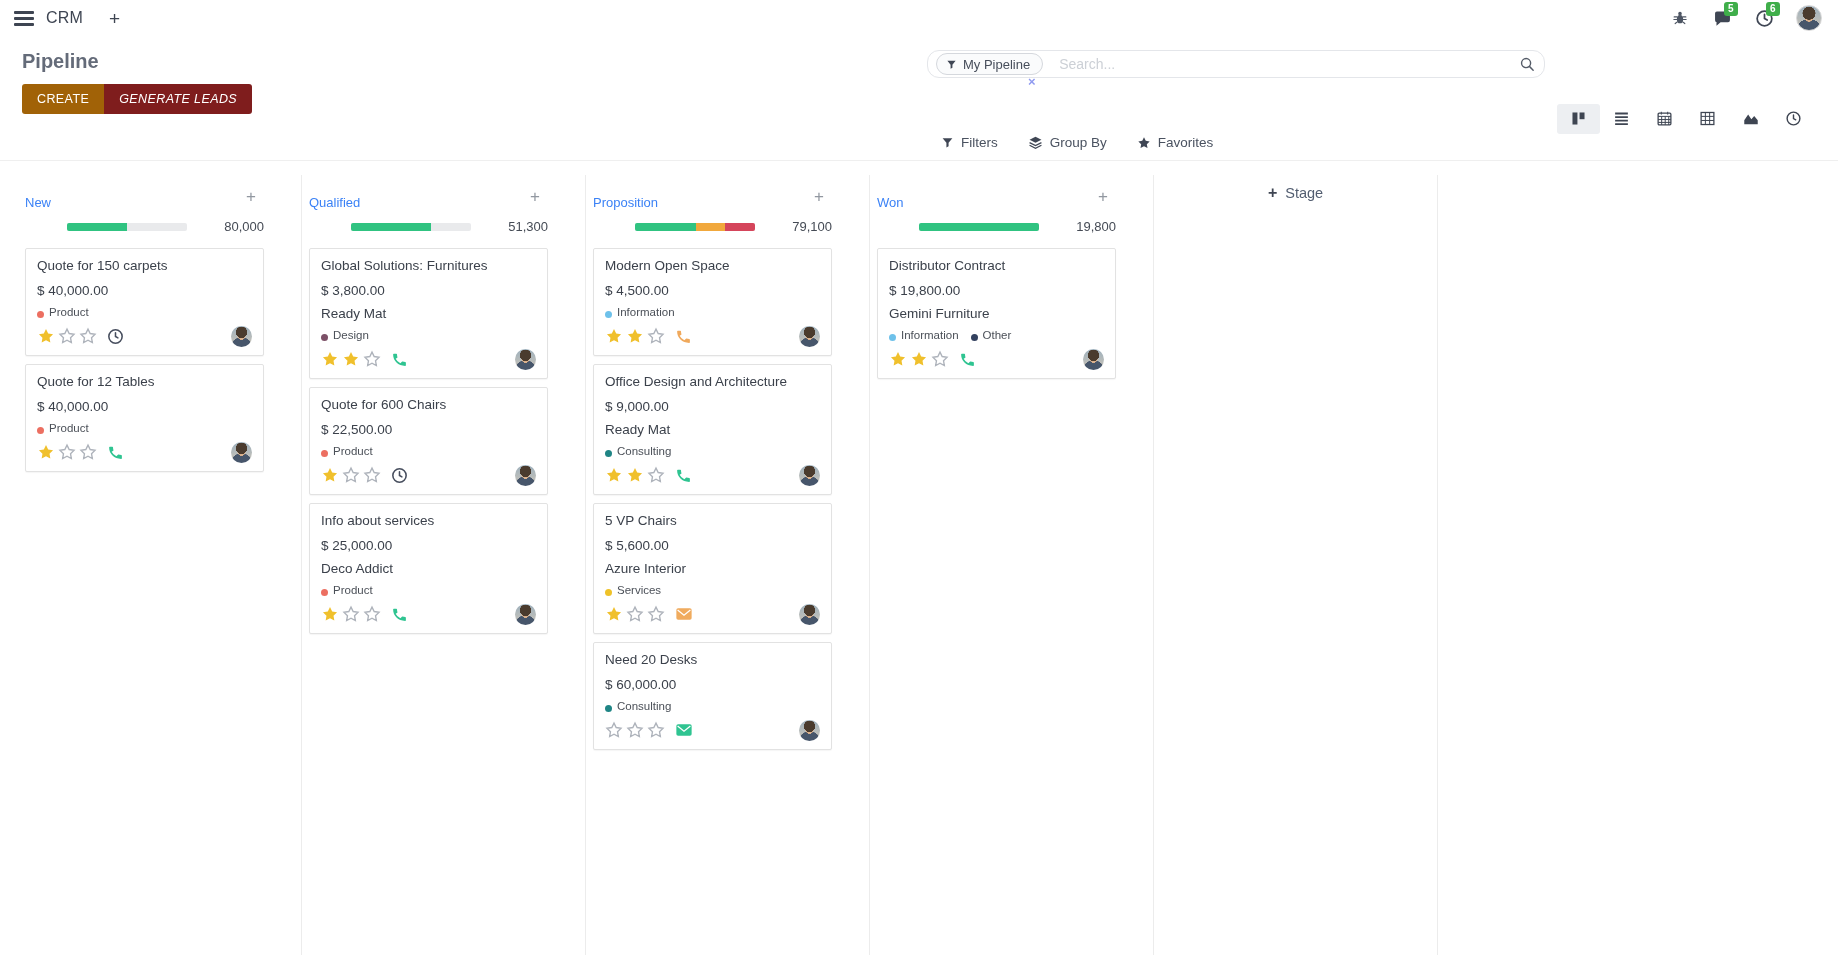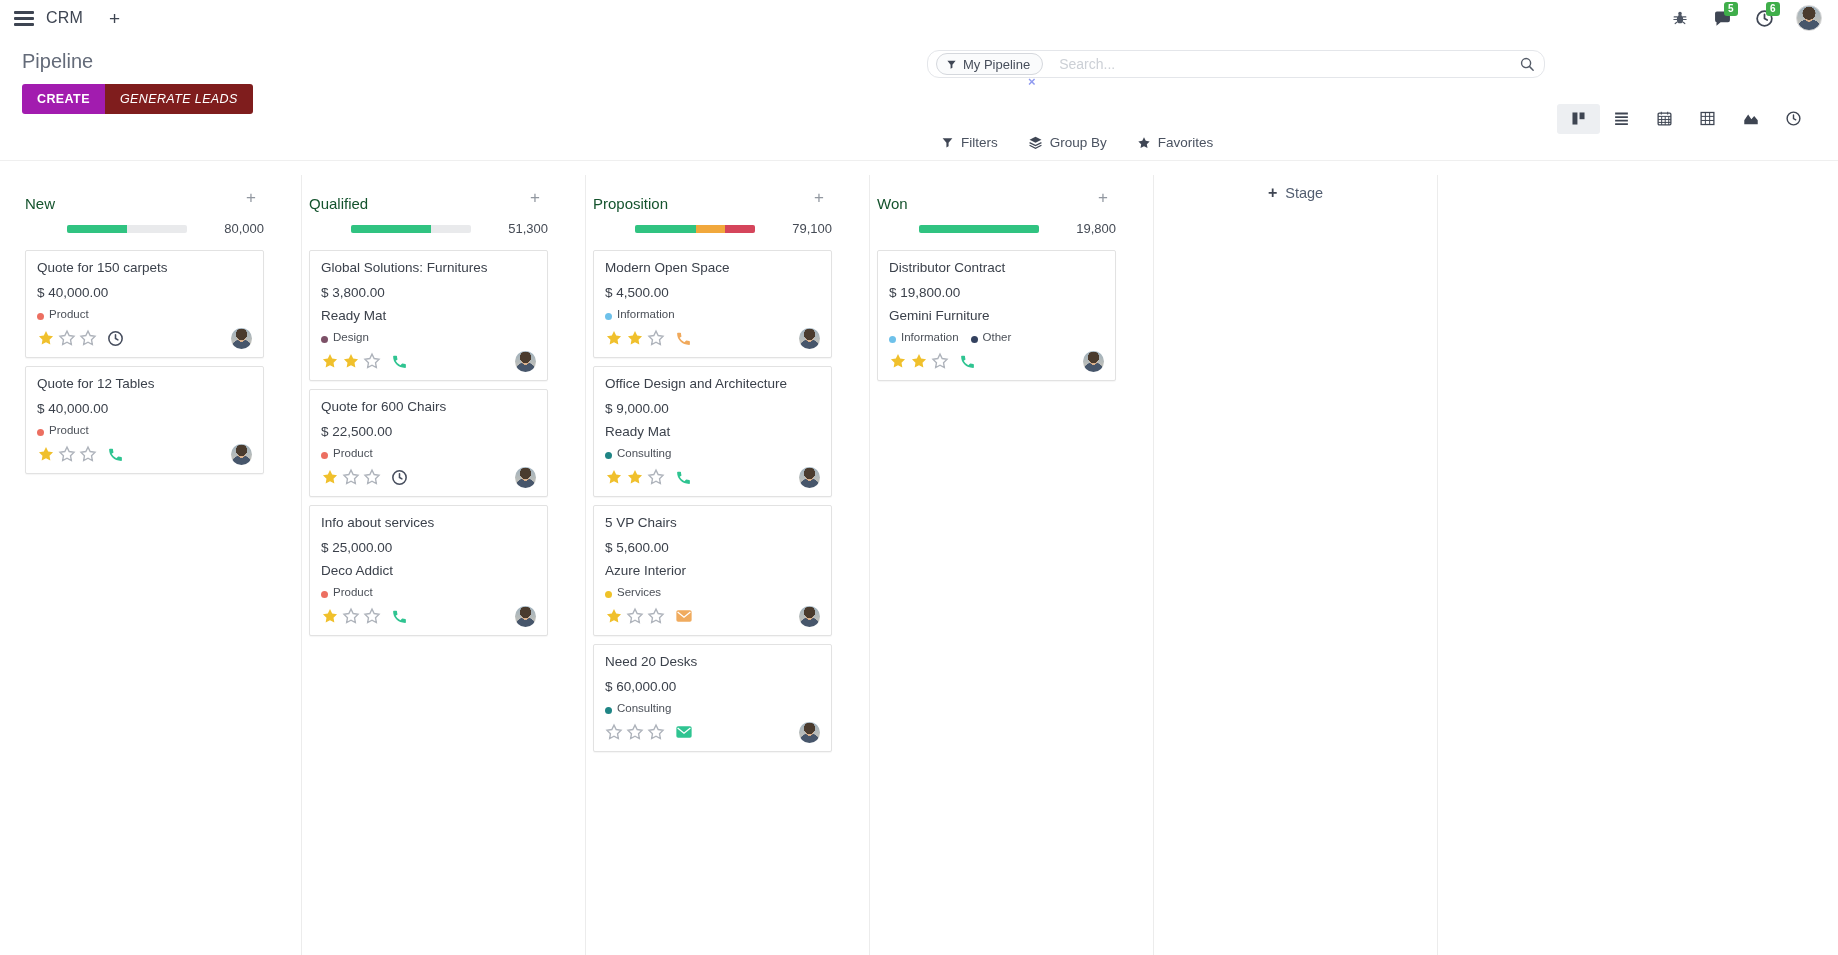--- a/index.html
+++ b/index.html
@@ -21,25 +21,25 @@
   .avatar { width:26px; height:26px; border-radius:50%; border:1px solid #d8d8d8;
             background:
               radial-gradient(circle at 50% 30%, #4a3b2e 0 31%, rgba(0,0,0,0) 32%),
               radial-gradient(circle at 50% 46%, #d9b08c 0 26%, rgba(0,0,0,0) 27%),
               radial-gradient(circle at 50% 108%, #47566b 0 45%, rgba(0,0,0,0) 46%),
               linear-gradient(#9db0bd, #cdc5b8); }
 
   
   .control-panel { display:flex; padding:14px 23px 10px 22px; border-bottom:1px solid #efefef; }
   .cp-left { display:flex; flex-direction:column; }
-  .page-title { font-size:20px; color:#646b79; font-weight:400; }
+  .page-title { font-size:20px; color:#646b79; font-weight:700; }
   .btn-row { display:flex; margin-top:11px; }
   .btn { border:none; color:#fff; font-size:12.5px; letter-spacing:.4px; padding:8px 15px;
          cursor:pointer; font-family:inherit; }
-  .btn-create { background:#a21caf; border-radius:3px 0 0 3px;font-weight:bold; }
+  .btn-create { background:#a16207; border-radius:3px 0 0 3px; }
   .btn-generate { background:#7f1d1d; border-radius:0 3px 3px 0;font-style:italic; }
   .cp-right { margin-left:auto; width:888px; display:flex; flex-direction:column; }
   .search-box { position:relative; width:618px; height:28px; border:1px solid #e4e6ea;
                 border-radius:12px; background:#fff; display:flex; align-items:center; padding:0 8px; }
   .facet { display:flex; align-items:center; gap:6px; background:#fafbfc; border:1px solid #d5d8dd;
            border-radius:11px; height:22px; padding:0 12px 0 9px; cursor:pointer; }
   .facet-label { font-size:13px; color:#474e5b; }
   .search-input { border:none; outline:none; flex:1; font-size:14px; color:#4a5160;
                   margin-left:16px; font-family:inherit; background:transparent; }
   .search-input::placeholder { color:#ccd0d6; }
@@ -50,21 +50,21 @@
   .filter-btn { display:flex; align-items:center; gap:7px; font-size:13.5px; color:#4a5260; cursor:pointer; }
   .switcher { margin-left:auto; display:flex; }
   .sw-btn { width:43px; height:30px; display:flex; align-items:center; justify-content:center;
             cursor:pointer; border-radius:3px; }
   .sw-btn.active { background:#edeff2; }
 
   
   .board { display:flex; align-items:stretch; padding:14px 0 0 18px; height:806px; }
   .kcolumn { width:284px; flex:0 0 284px; border-right:1px solid #ececec; padding:0 37px 0 7px; }
   .kcol-head { display:flex; align-items:center; margin-top:8px; }
-  .kcol-title { font-size:15px; color:#14532d;margin-top:12px; }
+  .kcol-title { font-size:13px; color:#3b82f6;margin-top:12px; }
   .kcol-plus { margin-left:auto; margin-right:8px; color:#9197a0; font-size:17px; cursor:pointer; line-height:1; }
   .kcol-progress-row { display:flex; align-items:center; margin-top:9px; margin-bottom:14px;padding-left:42px; }
   .ktrack { width:120px; height:8px; background:#e9eaec; border-radius:2px; overflow:hidden; display:flex; cursor:pointer; }
   .kseg { height:100%; }
   .ktotal { margin-left:auto; font-size:13px; color:#454b55; }
   .kcard { background:#fff; border:1px solid #e2e2e2; border-radius:2px; padding:9px 11px 8px;
            margin-bottom:8px; box-shadow:0 1px 1px rgba(0,0,0,.04); cursor:pointer; }
   .kcard-title { font-size:13.5px; color:#3b414b; line-height:1.25; }
   .kcard-row { font-size:13.5px; color:#3b414b; margin-top:8px; }
   .ktags { display:flex; align-items:center; gap:12px; margin-top:8px; flex-wrap:wrap; }

